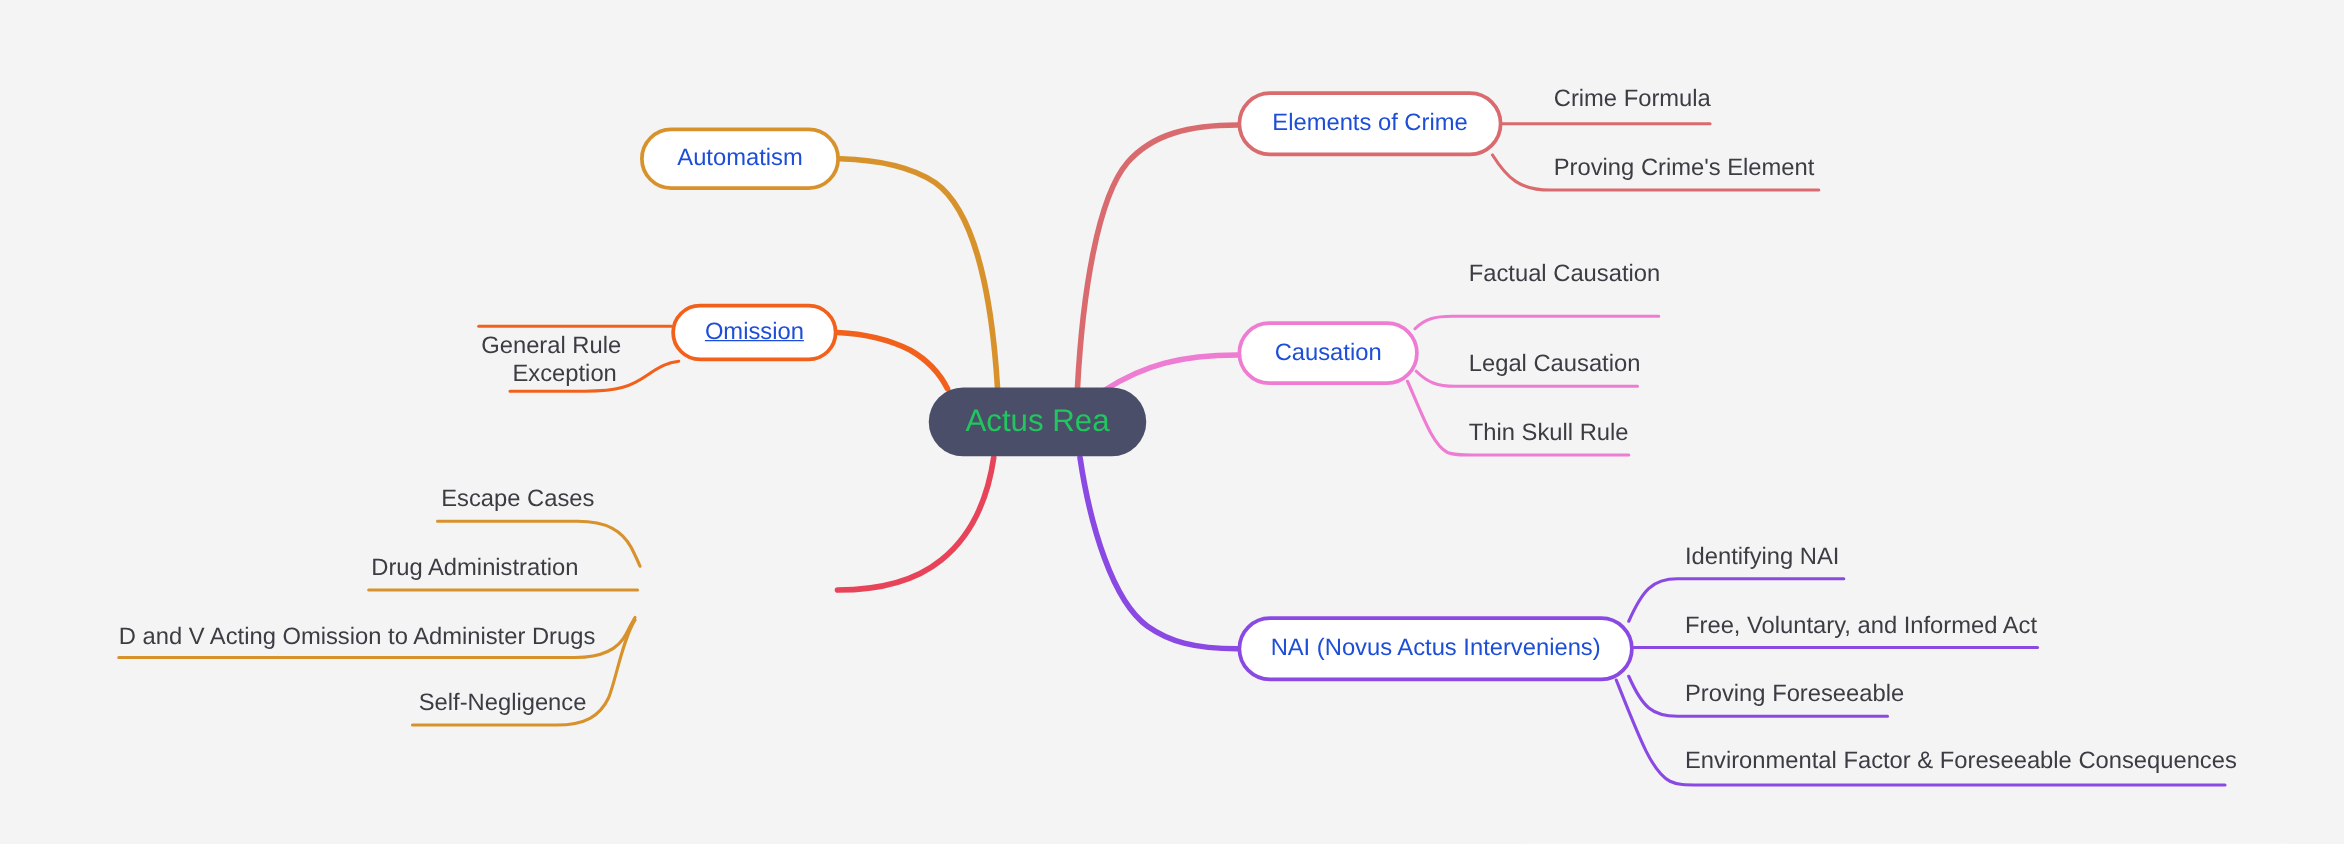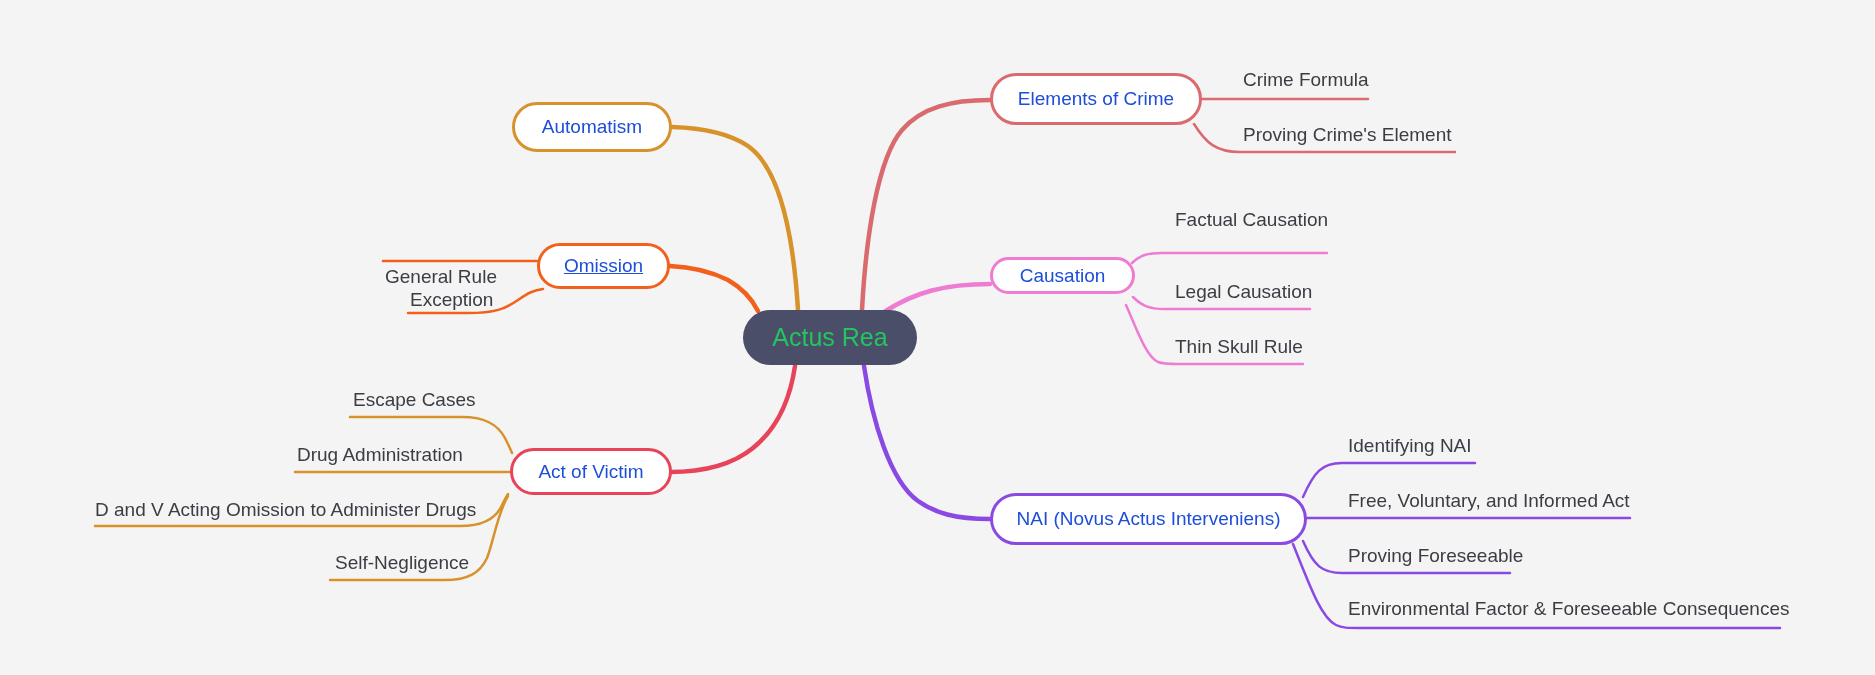--- a/index.html
+++ b/index.html
@@ -85,25 +85,24 @@
     <path d="M 1303,541 C 1314,566 1322,573 1342,573 H 1510" fill="none" stroke-width="2.5" stroke-linecap="round" stroke="#8B49E3"></path>
     <path d="M 1293,544 C 1312,592 1322,618 1336,625 C 1342,628 1348,628 1360,628 H 1780" fill="none" stroke-width="2.5" stroke-linecap="round" stroke="#8B49E3"></path>
   </svg>
 
   <div class="root-node" style="left: 743px; top: 310px; width: 174px; height: 55px; background-color: rgb(74, 78, 104);">Actus Rea</div>
 
   <div class="topic-node" style="left: 512px; top: 102px; width: 160px; height: 50px; border-color: rgb(216, 146, 44);">Automatism</div>
 
   <div class="topic-node" style="left: 537px; top: 243px; width: 133px; height: 46px; border-color: rgb(242, 97, 28); text-decoration: underline;">Omission</div>
 
-  <div class="topic-node" style="left: 510px; top: 448px; width: 162px; height: 47px; border-color: rgb(231, 68, 89);">Act of Victim</div>
 
   <div class="topic-node" style="left: 990px; top: 73px; width: 212px; height: 52px; border-color: rgb(217, 106, 110);">Elements of Crime</div>
 
-  <div class="topic-node" style="left: 990px; top: 257px; width: 145px; height: 37px; border-color: rgb(238, 124, 210);">Causation</div>
+  <div class="topic-node" style="left: 990px; top: 257px; width: 145px; height: 51px; border-color: rgb(238, 124, 210);">Causation</div>
 
   <div class="topic-node" style="left: 990px; top: 493px; width: 317px; height: 52px; border-color: rgb(139, 73, 227);">NAI (Novus Actus Interveniens)</div>
 
   <div class="child-label" style="left:385px; top:233px;margin-top:32px;">General Rule</div>
   <div class="child-label" style="left:410px; top:288px;">Exception</div>
 
   <div class="child-label" style="left:353px; top:388px;">Escape Cases</div>
   <div class="child-label" style="left:297px; top:443px;">Drug Administration</div>
   <div class="child-label" style="left:95px; top:498px;">D and V Acting Omission to Administer Drugs</div>
   <div class="child-label" style="left:335px; top:551px;">Self-Negligence</div>

